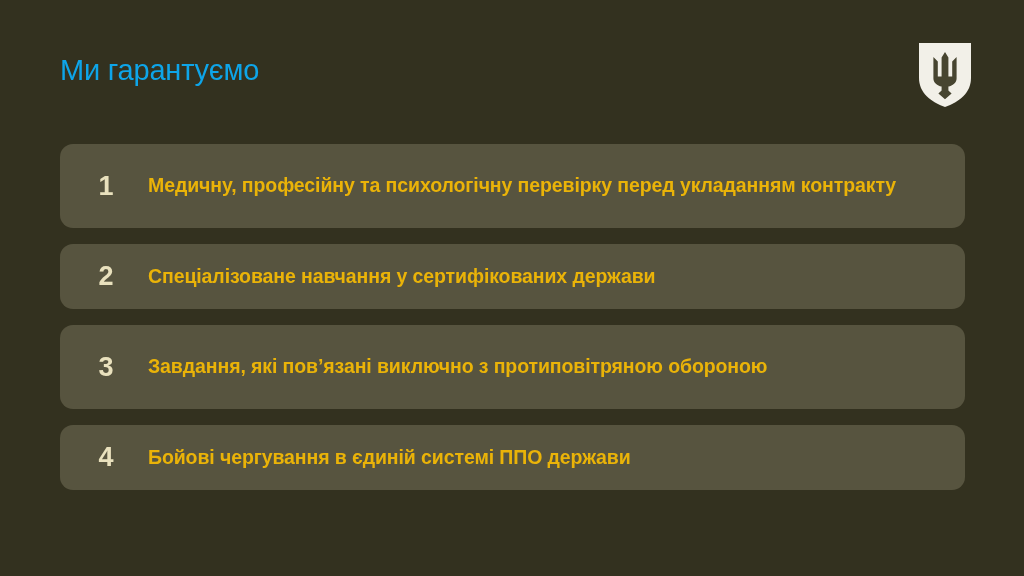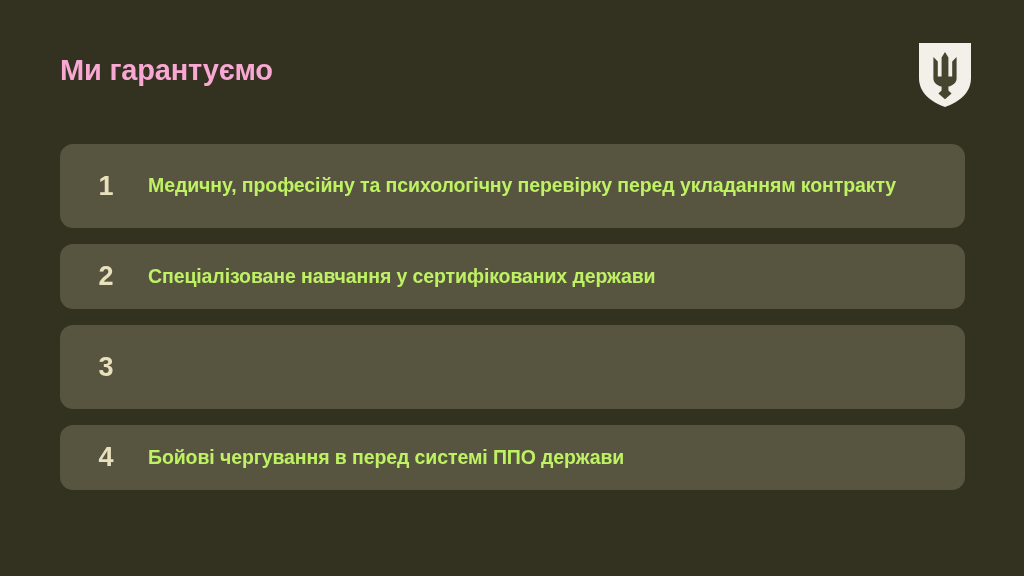--- a/index.html
+++ b/index.html
@@ -19,22 +19,22 @@
     height: 576px;
     background: #33311f;
   }
 
   
   #slide-title {
     position: absolute;
     left: 60px;
     top: 54px;
     font-size: 29px;
-    font-weight: bold;
-    color: #f9a8d4;
+    font-weight: normal;
+    color: #0ea5e9;
     letter-spacing: -0.2px;
     white-space: nowrap;
   }
 
   #emblem {
     position: absolute;
     left: 918px;
     top: 42px;
     width: 54px;
     height: 66px;
@@ -70,21 +70,21 @@
     color: #e9e1bd;
     line-height: 1;
     padding-left: 4px;
     box-sizing: border-box;
   }
   .card-text {
     flex: 1 1 auto;
     padding-right: 16px;
     font-size: 19.5px;
     font-weight: bold;
-    color: #bef264;
+    color: #eab308;
     line-height: 1.33;
     letter-spacing: -0.1px;
   }
 </style>
 </head>
 <body>
 
 <div id="slide">
 
   <div id="slide-title">Ми гарантуємо</div>
@@ -107,21 +107,22 @@
       <div class="card-text">Медичну, професійну та психологічну перевірку перед укладанням контракту</div>
     </div>
 
     <div class="guarantee-card one-line">
       <div class="card-number">2</div>
       <div class="card-text">Спеціалізоване навчання у сертифікованих держави</div>
     </div>
 
     <div class="guarantee-card two-line">
       <div class="card-number">3</div>
+      <div class="card-text">Завдання, які пов’язані виключно з протиповітряною обороною</div>
     </div>
 
     <div class="guarantee-card one-line">
       <div class="card-number">4</div>
-      <div class="card-text">Бойові чергування в перед системі ППО держави</div>
+      <div class="card-text">Бойові чергування в єдиній системі ППО держави</div>
     </div>
 
   </div>
 </div>
 
 </body></html>

